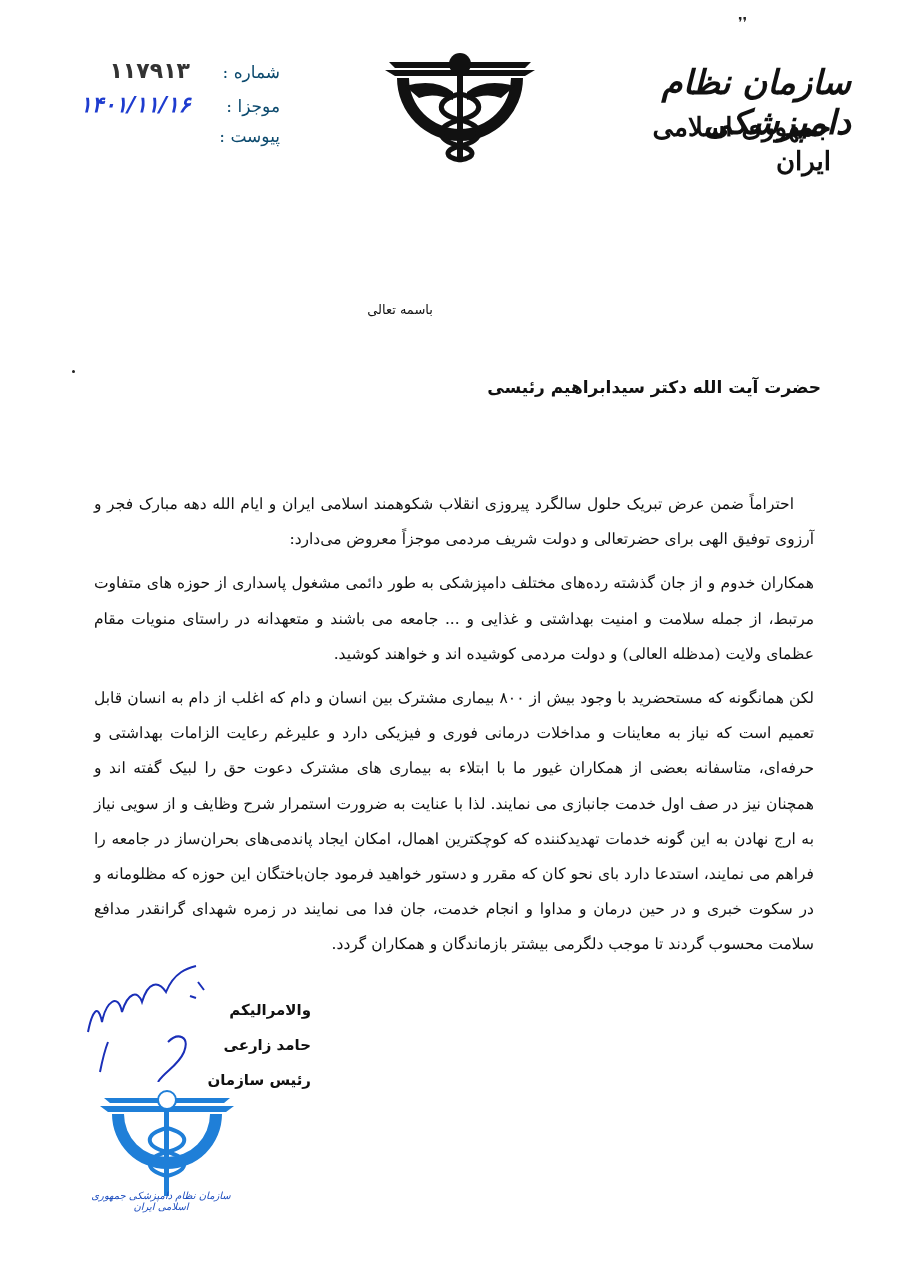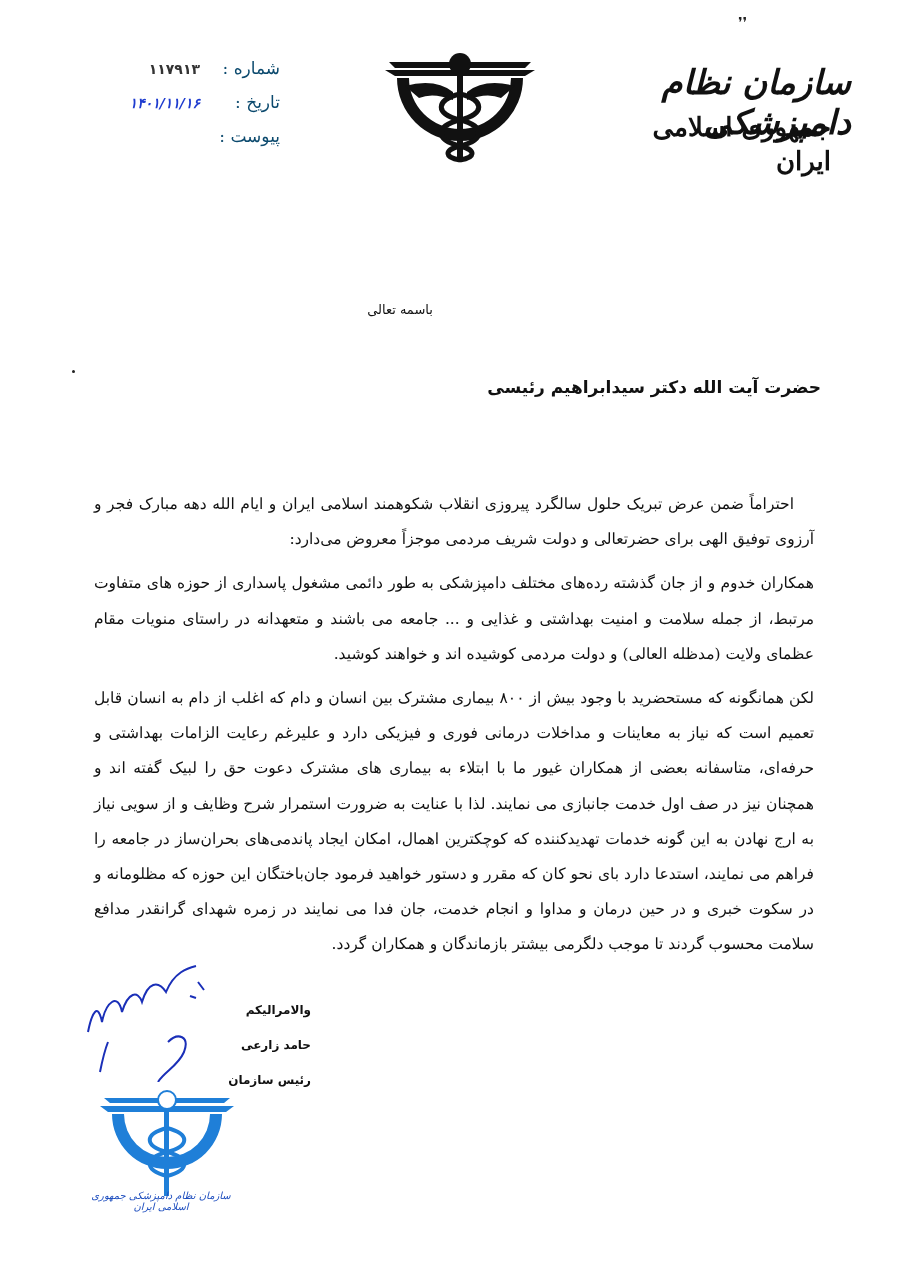--- a/index.html
+++ b/index.html
@@ -12,31 +12,31 @@
               font-size:34px; font-weight:bold; font-style:italic; line-height:40px; }
   .org-sub { right:78px; top:110px; width:240px; text-align:right; font-family:"DejaVu Serif", serif;
              font-size:26px; font-weight:bold; line-height:34px; }
   .dots { left:738px; top:14px; font-size:14px; color:#222; }
   
   .logo { left:375px; top:48px; width:170px; height:118px; }
   
   .meta { left:80px; top:58px; width:200px; }
   .meta-row { display:flex; direction:rtl; align-items:baseline; height:34px; }
   .meta-label { font-family:"DejaVu Serif", serif; font-size:17px; width:62px; text-align:right; color:#0c4a6e;}
-  .meta-val { font-size:14px; letter-spacing:4px; margin-right:18px; font-weight:bold; }
+  .meta-val { font-size:22px; letter-spacing:4px; margin-right:28px; font-weight:bold; }
   .meta-val.number { color:#333; }
   .meta-val.date { color:#1e3ccf; font-style:italic; }
   
   .bismillah { left:0; width:800px; top:302px; text-align:center; font-size:13px; }
   .salute { right:88px; top:370px; width:420px; text-align:right; font-weight:bold; font-size:17px; line-height:35px; }
   .para { right:86px; top:478px; width:738px; text-align:justify; text-align-last:right; font-family:"DejaVu Serif", serif;
           font-size:15.5px; line-height:35.2px; color:#111; }
   .para p { margin:9px; }
   .indent { text-indent:20px; }
-  .closing { right:598px; top:993px; width:140px; text-align:right; font-weight:bold; font-size:12px; line-height:35px; }
+  .closing { right:598px; top:993px; width:140px; text-align:right; font-weight:bold; font-size:15px; line-height:35px; }
   .sig { left:78px; top:962px; width:150px; height:120px; }
   .stamp { left:92px; top:1088px; width:150px; height:120px; }
   .stamp-text { left:76px; top:1190px; width:170px; text-align:center; font-size:10px; color:#1f4fbf; font-style:italic; }
   .dot { left:72px; top:370px; width:3px; height:3px; background:#222; border-radius:50%; }
 </style>
 </head>
 <body>
 
 <div class="abs dots">❜❜</div>
 <div class="abs org-name rtl">سازمان نظام دامپزشکی</div>
@@ -54,21 +54,21 @@
     <path d="M85 46 C110 52 110 66 85 72 C60 78 60 92 85 98 C102 102 100 110 85 112" stroke="#111" stroke-width="5" fill="none"></path>
   </svg>
 </div>
 
 <div class="abs meta">
   <div class="meta-row">
     <span class="meta-label">شماره :</span>
     <span class="meta-val number">۱۱۷۹۱۳</span>
   </div>
   <div class="meta-row">
-    <span class="meta-label">تاریخ :</span>
+    <span class="meta-label">موجزا :</span>
     <span class="meta-val date">۱۴۰۱/۱۱/۱۶</span>
   </div>
   <div class="meta-row">
     <span class="meta-label">پیوست :</span>
   </div>
 </div>
 
 <div class="abs bismillah rtl">باسمه تعالی</div>
 <div class="abs dot"></div>
 

